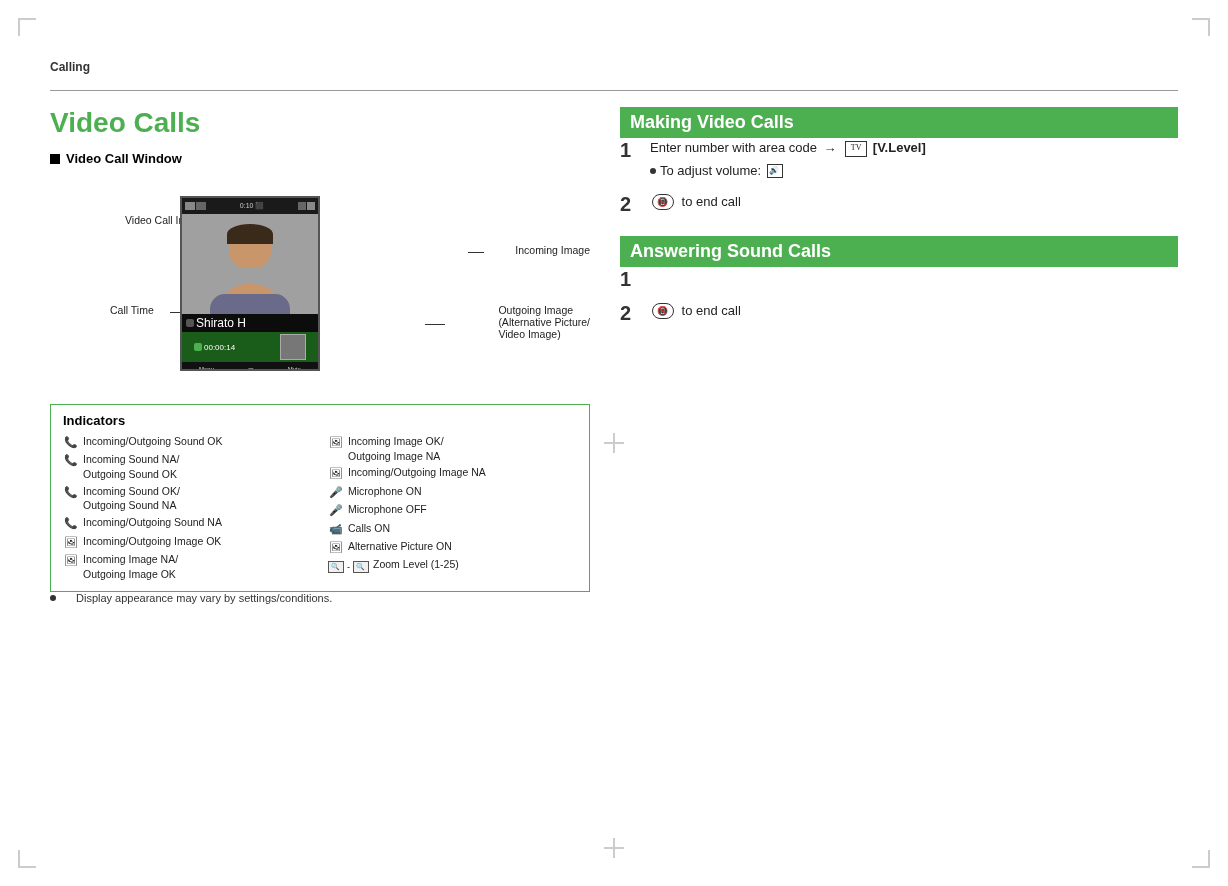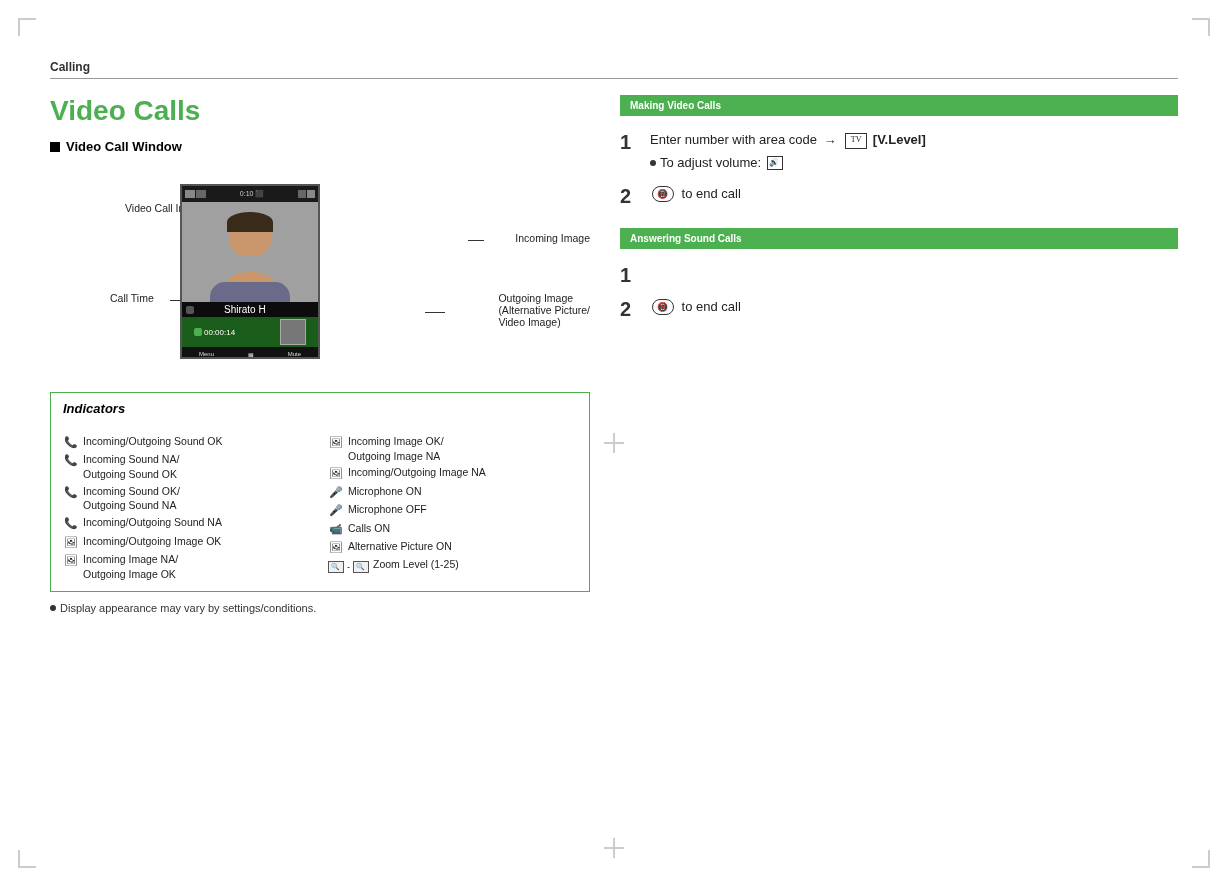--- a/index.html
+++ b/index.html
@@ -80,21 +80,21 @@
       right: 50px;
     }
 
     
     .breadcrumb {
       font-size: 12px;
       color: #333;
       font-weight: bold;
       margin-bottom: 4px;
       border-bottom: 1px solid #999;
-      padding-bottom: 4px;
+      padding-bottom: 16px;
     }
 
     
     .columns {
       display: flex;
       gap: 30px;
       margin-top: 16px;
     }
 
     .left-col {
@@ -196,22 +196,21 @@
     
     .indicators-box {
       border: 1.5px solid #4CAF50;
       padding: 8px 12px;
       margin-top: 8px;
     }
 
     .indicators-title {
       font-size: 13px;
       font-weight: bold;
-      margin-bottom: 18px;
-      font-style: italic;
+      margin-bottom: 6px;
     }
 
     .indicators-grid {
       display: grid;
       grid-template-columns: 1fr 1fr;
       gap: 2px 16px;
     }
 
     .indicator-row {
       display: flex;
@@ -229,46 +228,44 @@
       margin-top: 1px;
     }
 
     .indicator-text {
       color: #222;
     }
 
     .footnote {
       font-size: 11px;
       color: #333;
-      margin-top: 10px;
-      display: flex;
-      align-items: center;
-      gap: 4px;
+      display: flex;
+      align-items: center;
+      gap: 20px;
     }
 
     .bullet-dot {
       width: 6px;
       height: 6px;
       background: #333;
       border-radius: 50%;
       flex-shrink: 0;
     }
 
     
     .making-calls-section {
       margin-bottom: 20px;
     }
 
     .section-header {
       background: #4CAF50;
       color: #fff;
-      font-size: 10px;
+      font-size: 18px;
       font-weight: bold;
       padding: 5px 10px;
-      margin-bottom: 14px;
     }
 
     .step-row {
       display: flex;
       gap: 10px;
       margin-bottom: 10px;
       align-items: flex-start;
     }
 
     .step-number {
@@ -424,21 +421,21 @@
                 <div style="position:absolute;top:10px;left:50%;transform:translateX(-50%);width:46px;height:20px;background:#3a2a1a;border-radius:50% 50% 0 0;"></div>
 
                 <div style="position:absolute;bottom:0;left:50%;transform:translateX(-50%);width:65px;height:30px;background:#c9956a;border-radius:30px 30px 0 0;"></div>
 
                 <div style="position:absolute;bottom:0;left:50%;transform:translateX(-50%);width:80px;height:20px;background:#6a6a8a;border-radius:15px 15px 0 0;"></div>
               </div>
             </div>
 
             <div class="name-bar">
               <div style="width:8px;height:8px;background:#555;border-radius:2px;"></div>
-              <span style="font-size:10px;color:#fff;margin-left:28px;">Shirato H</span>
+              <span style="font-size:12px;color:#fff;">Shirato H</span>
             </div>
 
             <div class="call-time-bar">
               <div style="display:flex;align-items:center;gap:2px;">
                 <div style="width:8px;height:8px;background:#4CAF50;border-radius:2px;"></div>
                 <span style="font-size:8px;color:#fff;">00:00:14</span>
               </div>
 
               <div style="width:26px;height:26px;background:#555;border:1px solid #aaa;position:relative;">
                 <div style="width:100%;height:100%;background:#777;"></div>

